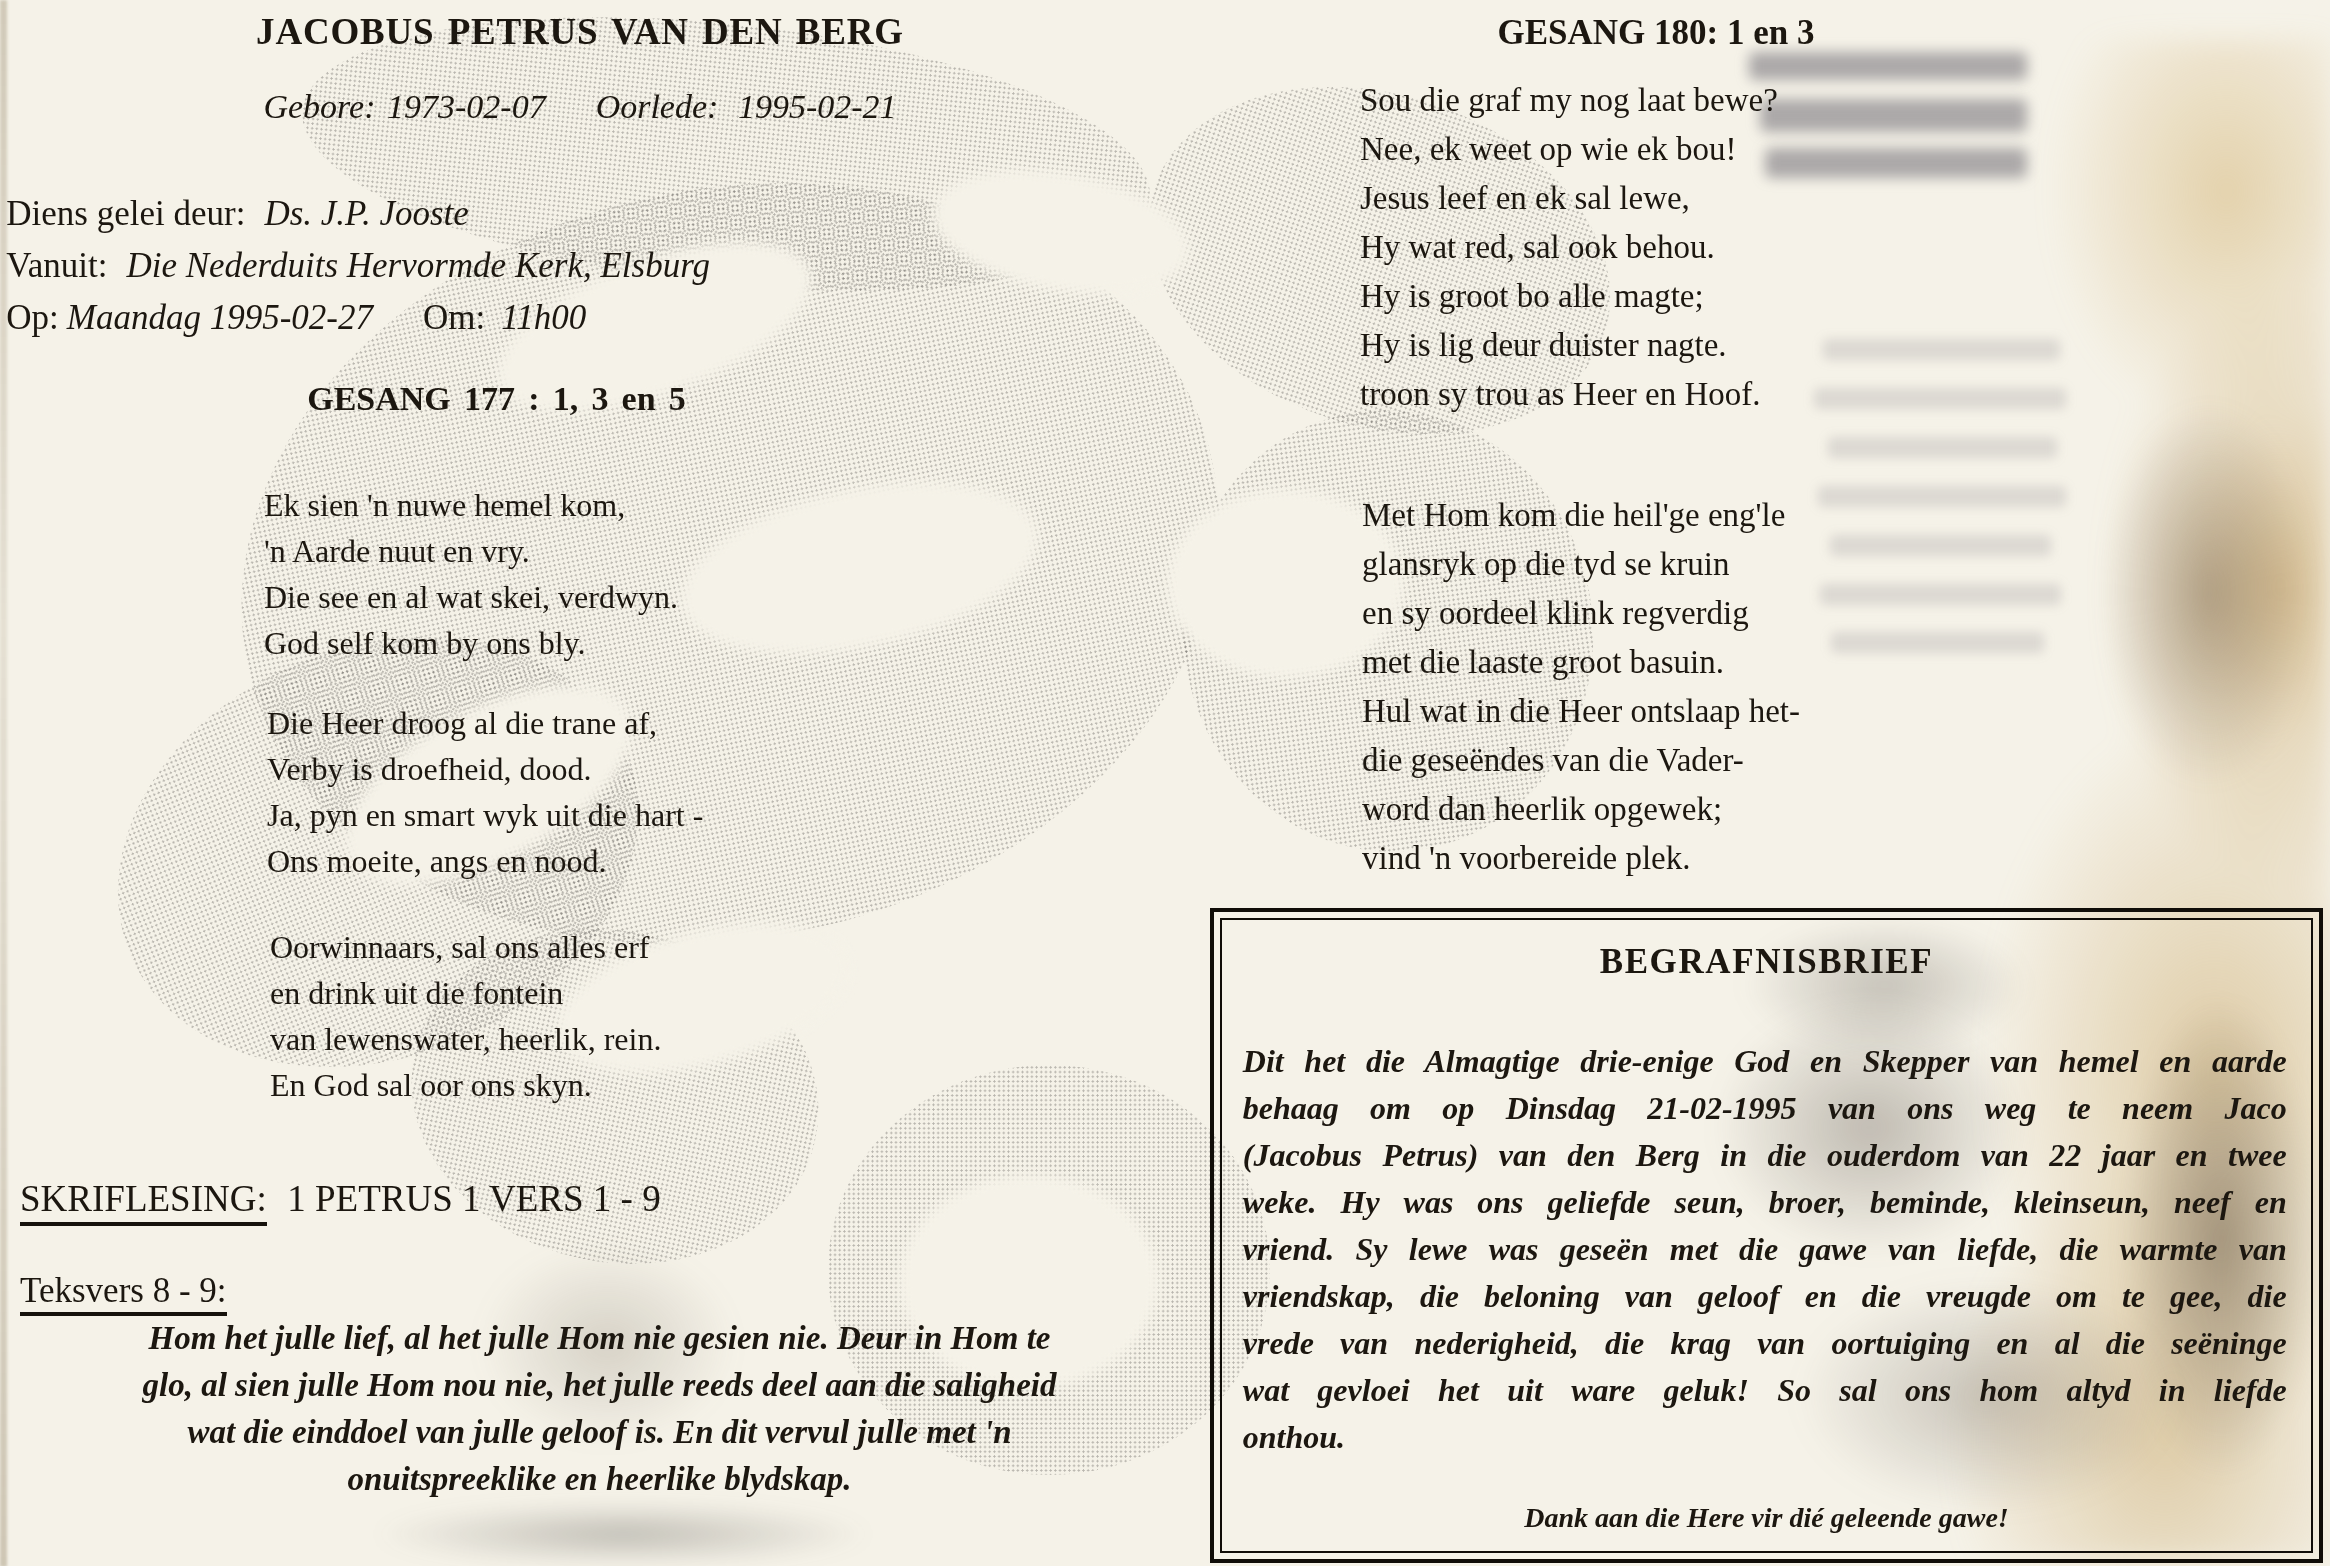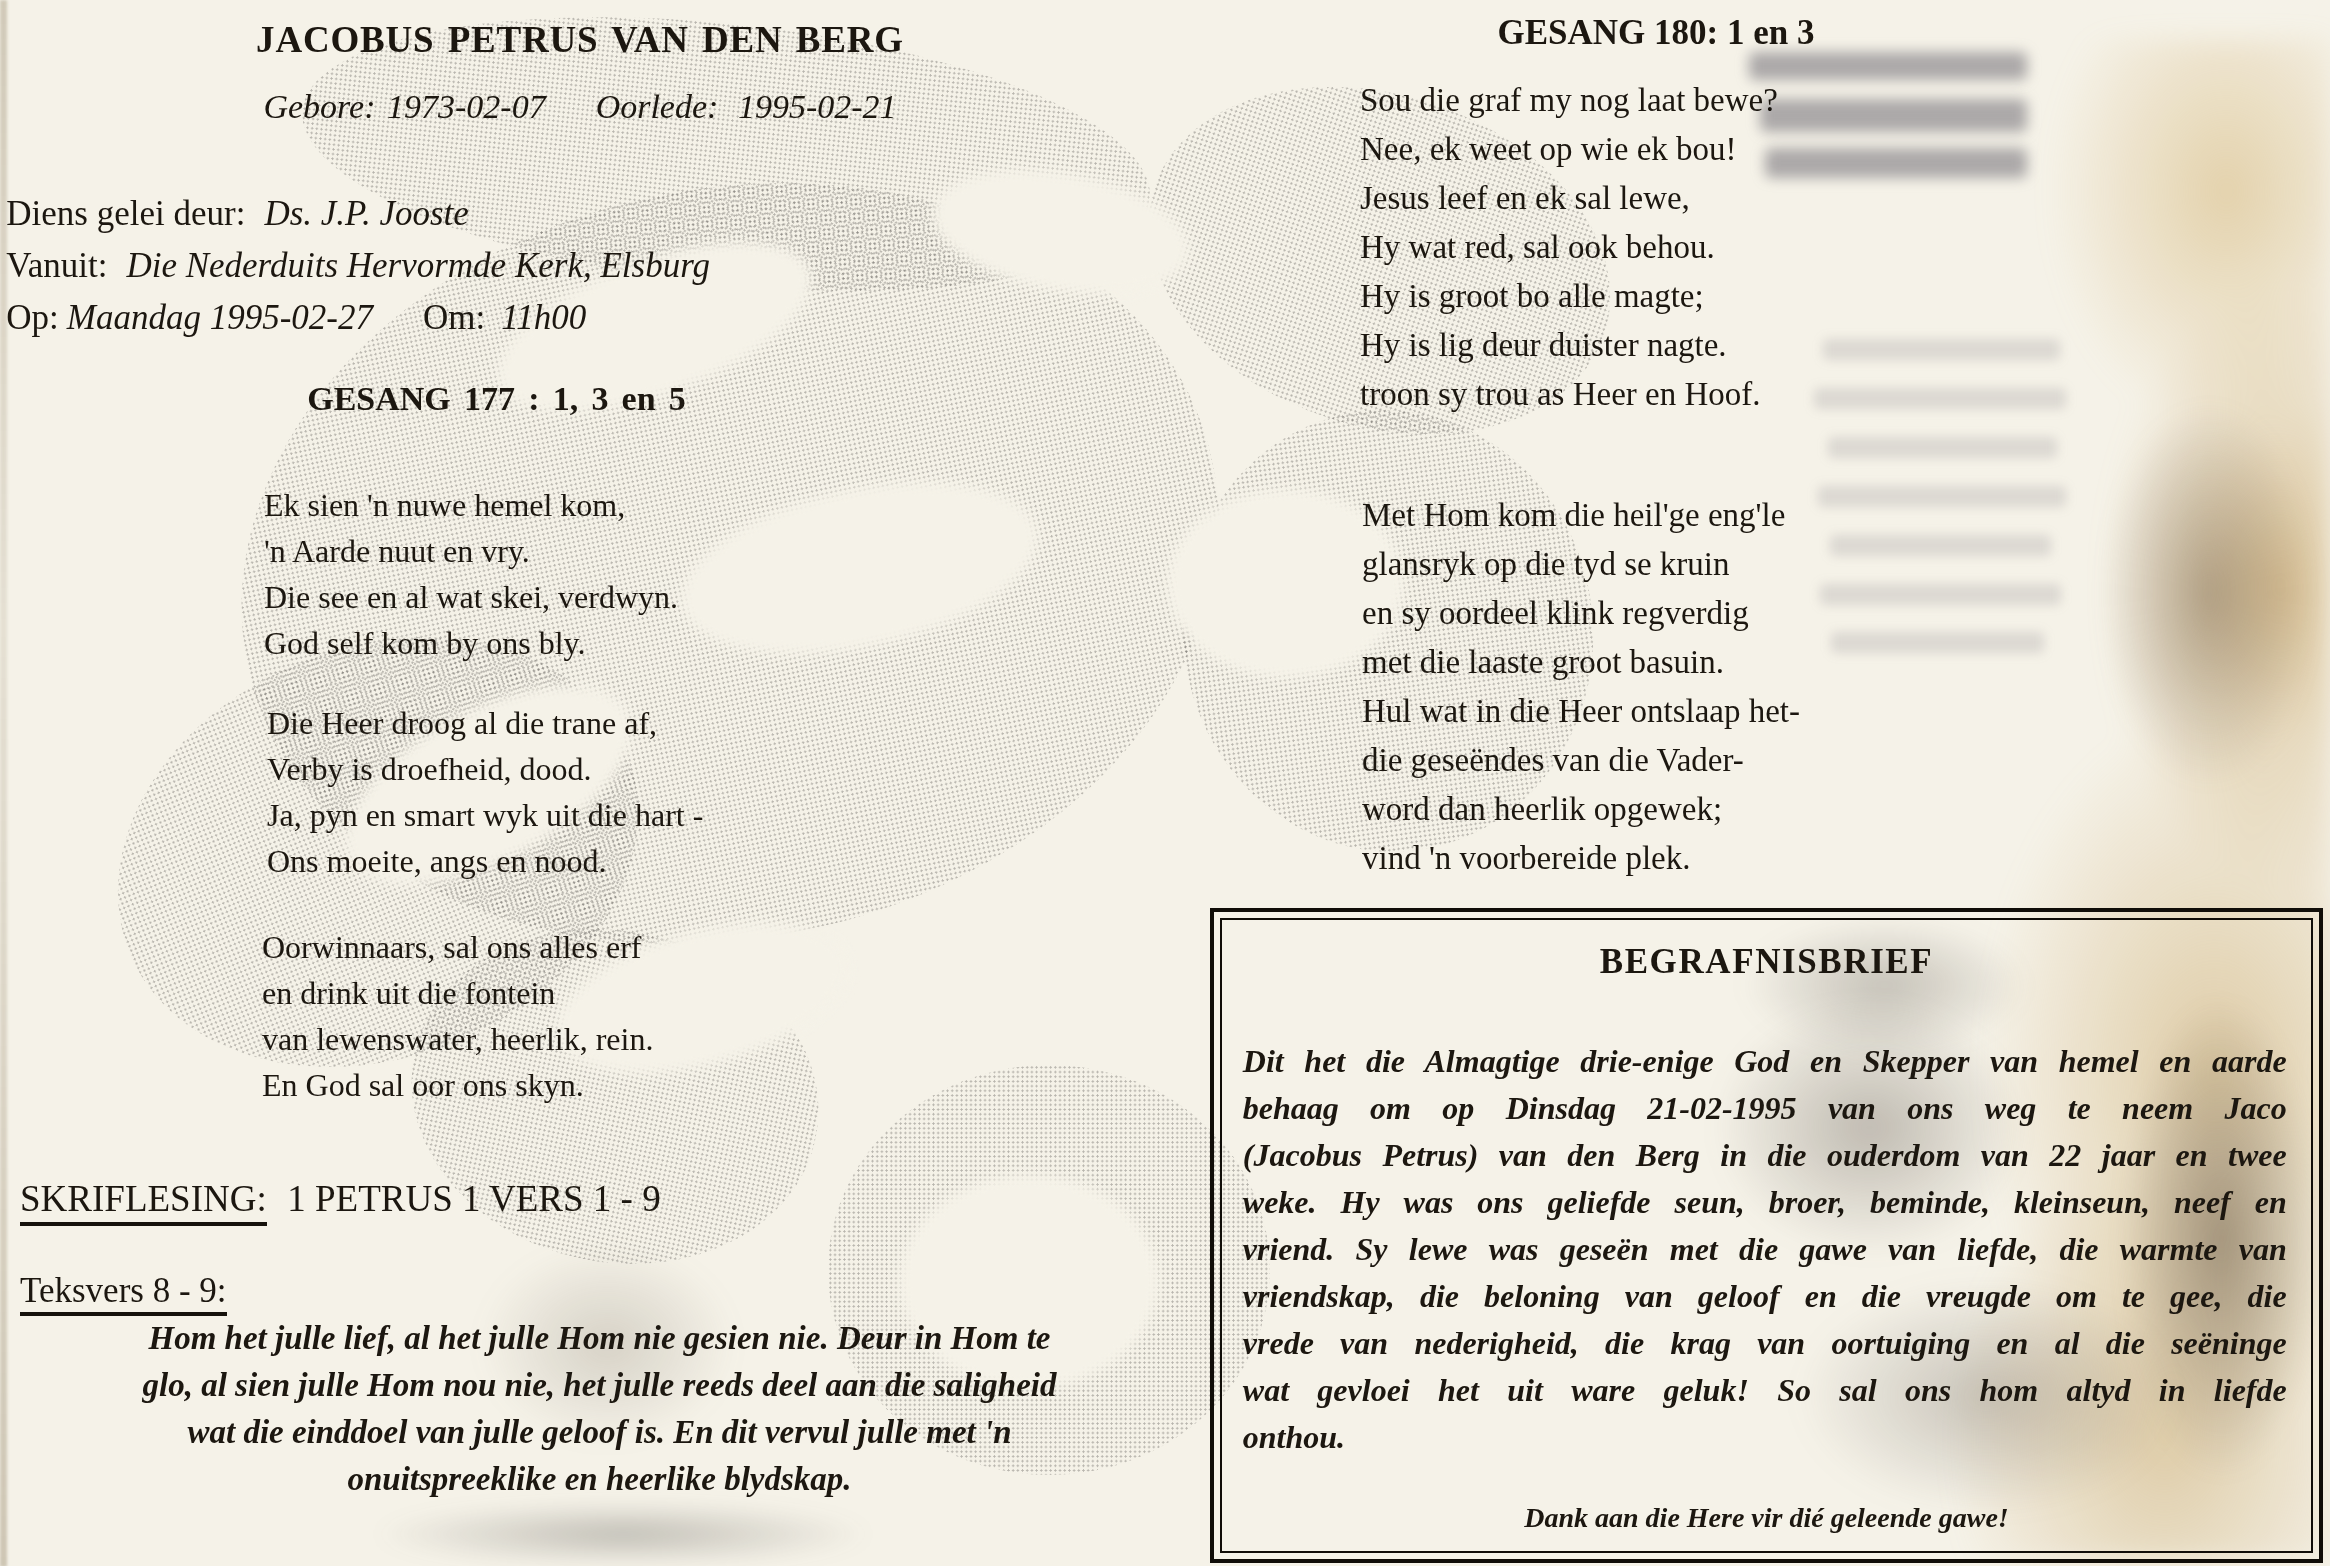--- a/index.html
+++ b/index.html
@@ -20,33 +20,33 @@
   
   .stain{position:absolute;pointer-events:none;mix-blend-mode:multiply;}
   #fold{left:1331px;top:0;width:7px;height:1567px;
     background:linear-gradient(180deg,rgba(115,95,60,.28),rgba(115,95,60,.12) 40%,rgba(115,95,60,.30));
     filter:blur(1.6px);z-index:3;}
   .ghostbar{position:absolute;background:rgba(104,102,118,.5);filter:blur(6.3px);border-radius:6.3px;z-index:3;mix-blend-mode:multiply;}
   .ghostcol{position:absolute;background:rgba(110,108,120,.18);filter:blur(5.5px);border-radius:4.7px;z-index:3;mix-blend-mode:multiply;}
   
   .txt{position:absolute;z-index:2;}
   .center{text-align:center;}
-  #title{left:32px;top:9.5px;width:1096px;font-size:37px;font-weight:bold;letter-spacing:0.8px;word-spacing:3.2px;margin-top:8px;}
+  #title{left:32px;top:9.5px;width:1096px;font-size:37px;font-weight:bold;letter-spacing:0.8px;word-spacing:3.2px;}
   #dates{left:32px;top:88px;width:1096px;font-size:34px;font-style:italic;}
   #dates .gap{display:inline-block;width:33px;}
   #service{left:6.3px;top:188px;font-size:35px;line-height:52px;}
   #service .lbl{font-style:normal;}
   #service .val{font-style:italic;margin-left:19px;}
   #service .val2{font-style:italic;margin-left:16px;}
   #service .lbl2{margin-left:50px;}
   #hymn177-heading{left:118px;top:380px;width:757px;font-size:34px;font-weight:bold;word-spacing:4.7px;}
   .stanza{font-size:32px;line-height:46px;margin-top:28px;}
   #stanza177-1{left:264px;top:454px;}
   #stanza177-2{left:267px;top:672px;}
-  #stanza177-3{left:262px;top:896px;}
+  #stanza177-3{left:270px;top:896px;}
   #skriflesing{left:20px;top:1177px;font-size:37px;}
   #skriflesing .u{border-bottom:4.7px solid #16120c;padding-bottom:3.2px;}
   #skriflesing .rest{margin-left:20.5px;}
   #teksvers-label{left:20px;top:1271px;font-size:35px;}
   #teksvers-label .u2{border-bottom:4px solid #16120c;padding-bottom:2.4px;}
   #teksvers{left:12px;top:1315px;width:1175px;font-size:33px;font-style:italic;font-weight:600;line-height:47px;text-align:center;}
   #hymn180-heading{left:1230px;top:12.6px;width:852px;font-size:35px;font-weight:bold;}
   .stanza-r{font-size:33px;line-height:49px;}
   #stanza180-1{left:1360px;top:76px;}
   #stanza180-2{left:1362px;top:491px;}

